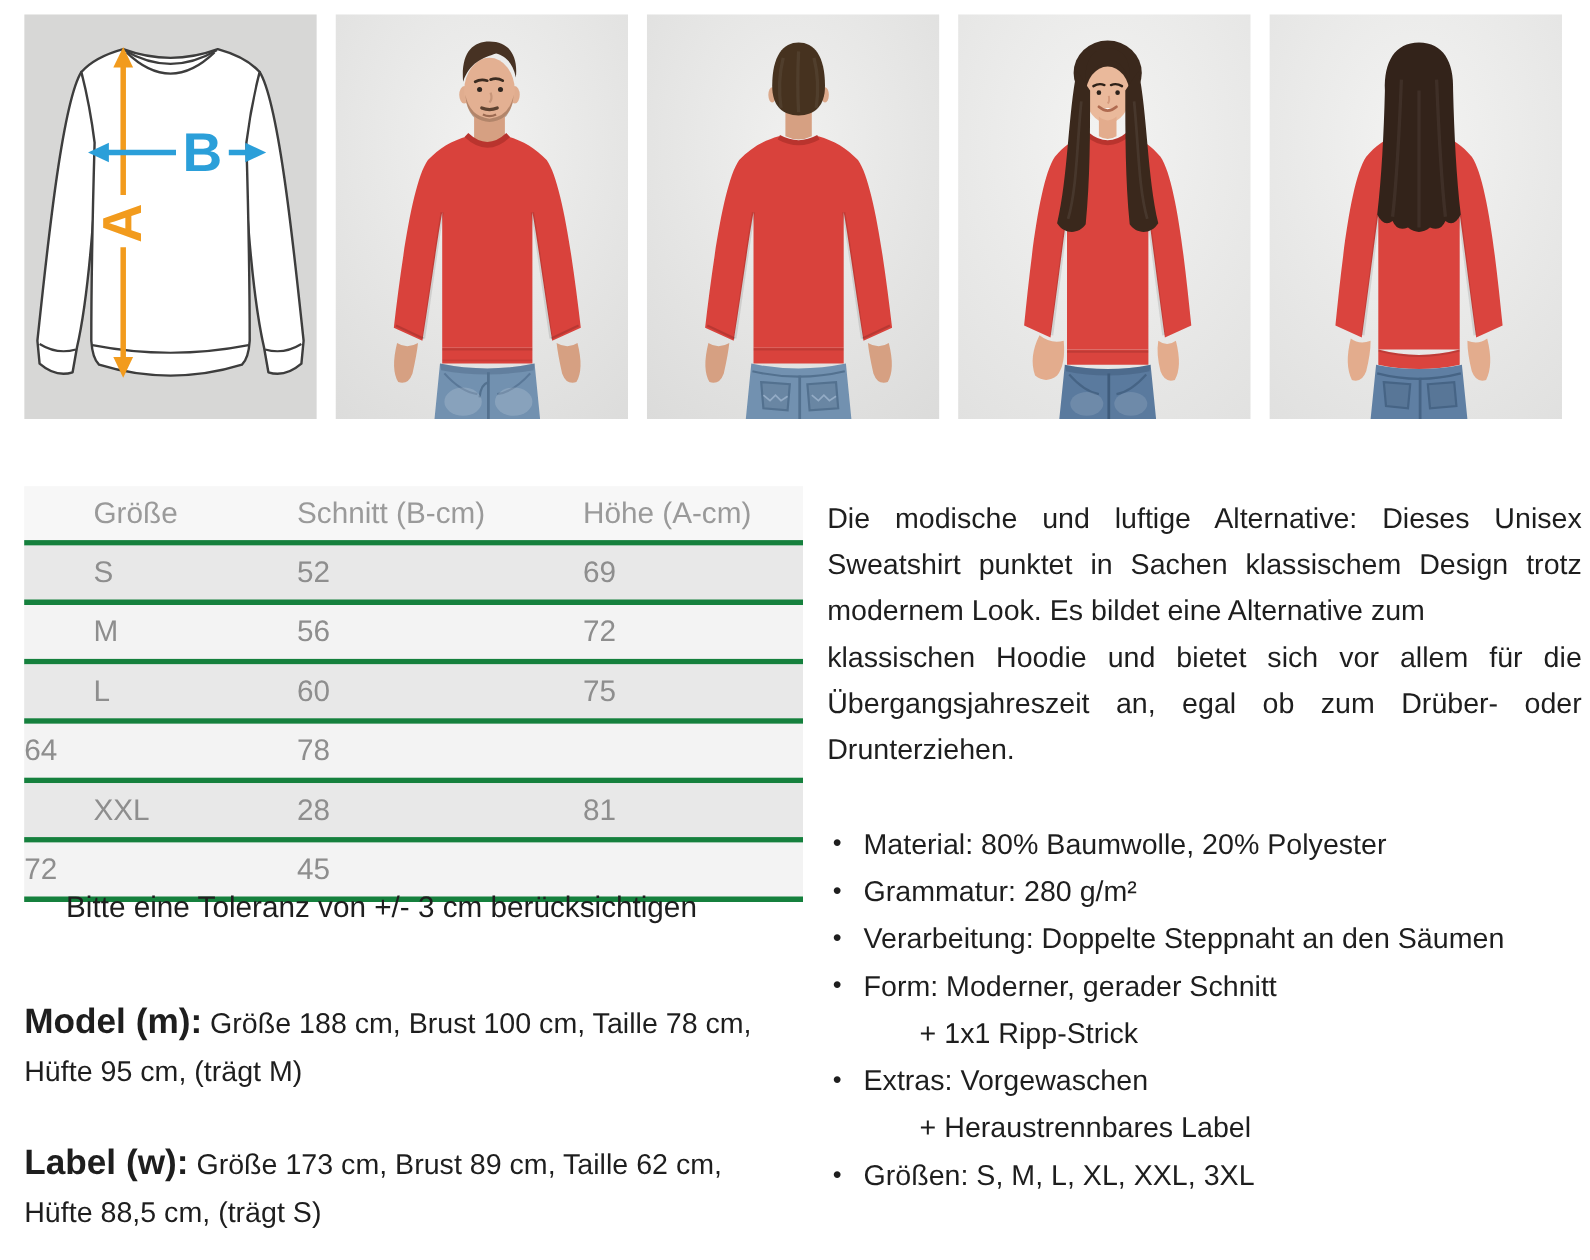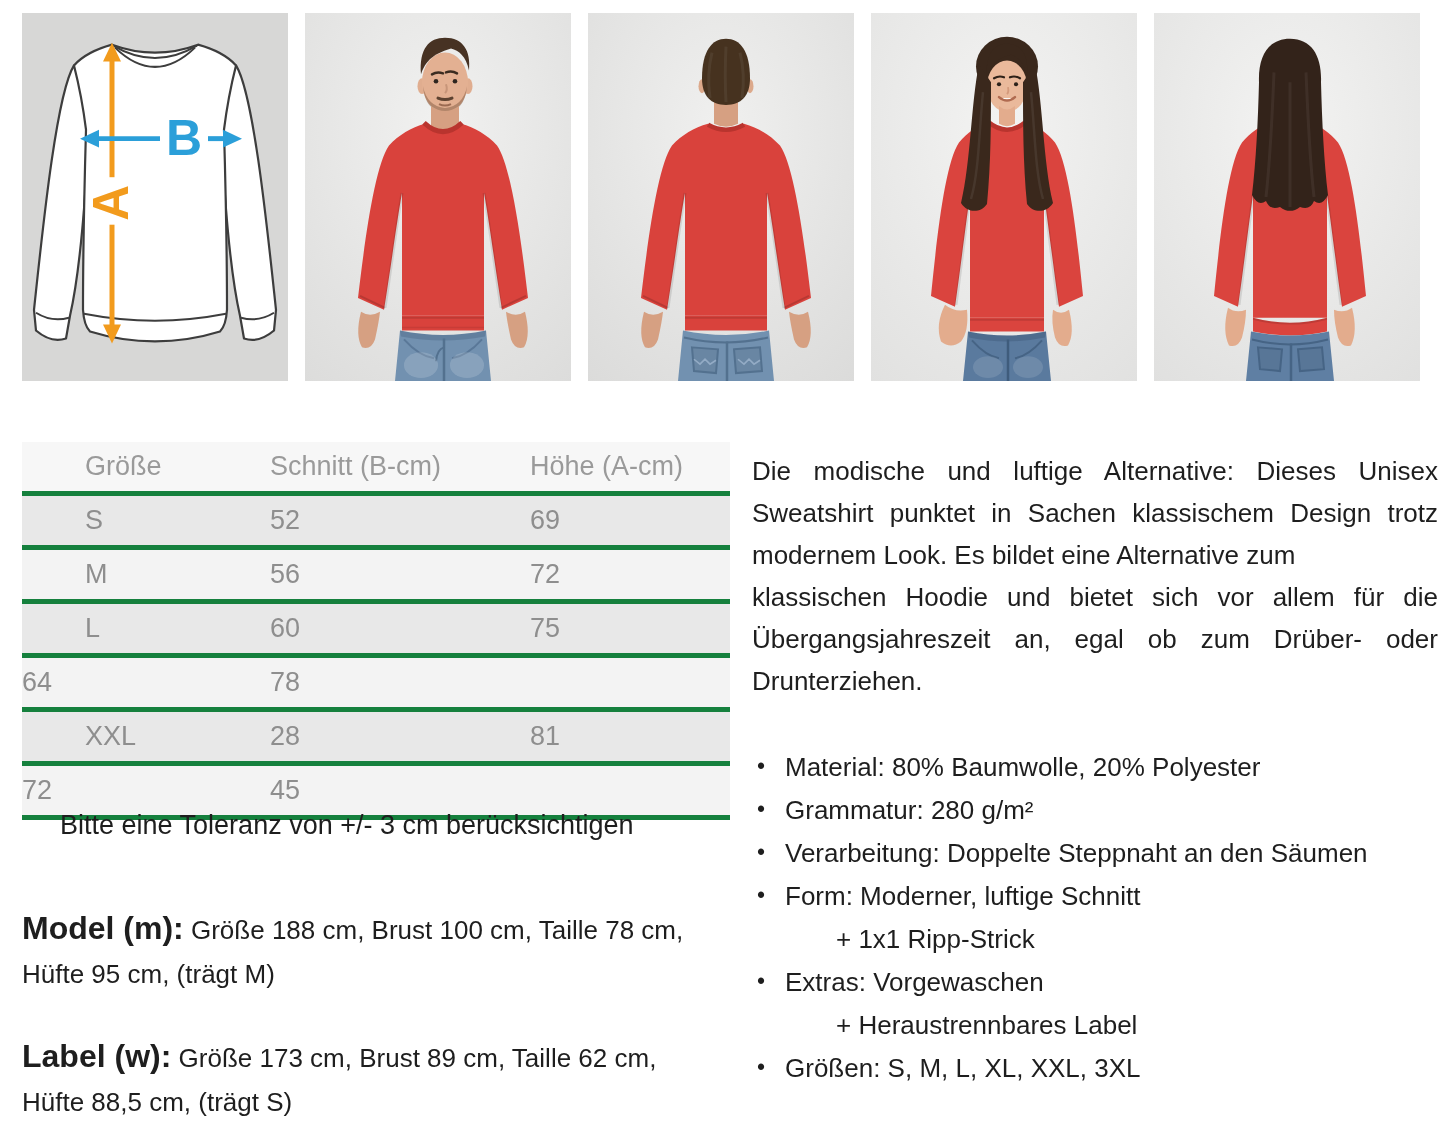--- a/index.html
+++ b/index.html
@@ -291,21 +291,21 @@
     <div class="feat">
       <span class="dot">•</span>
       <span>Grammatur: 280 g/m²</span>
     </div>
     <div class="feat">
       <span class="dot">•</span>
       <span>Verarbeitung: Doppelte Steppnaht an den Säumen</span>
     </div>
     <div class="feat">
       <span class="dot">•</span>
-      <span>Form: Moderner, luftige Schnitt</span>
+      <span>Form: Moderner, gerader Schnitt</span>
     </div>
     <div class="feat sub">
       <span>+ 1x1 Ripp-Strick</span>
     </div>
     <div class="feat">
       <span class="dot">•</span>
       <span>Extras: Vorgewaschen</span>
     </div>
     <div class="feat sub">
       <span>+ Heraustrennbares Label</span>

